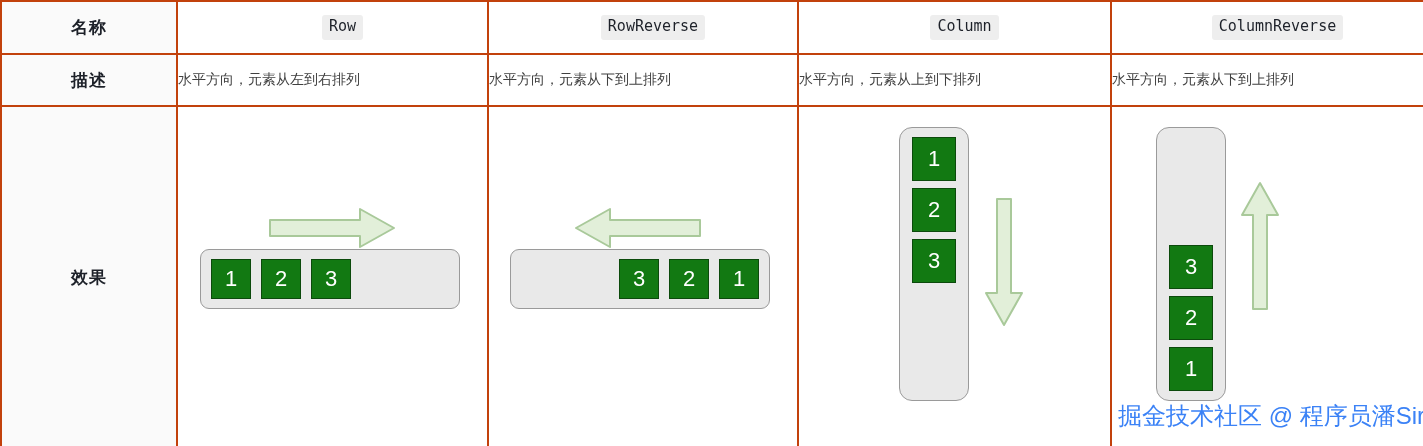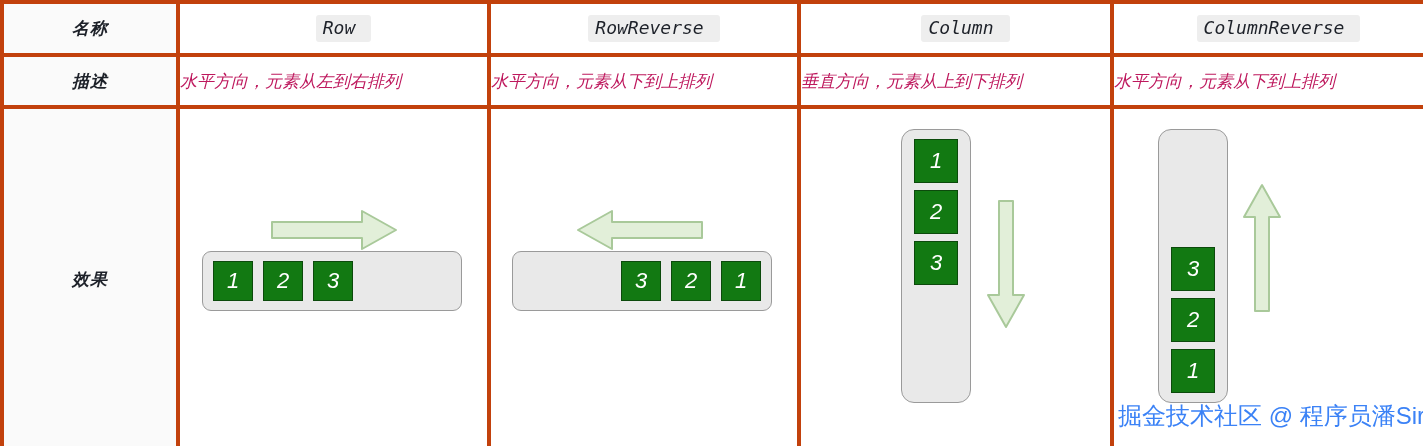--- a/index.html
+++ b/index.html
@@ -26,25 +26,24 @@
 
   table.flex-table {
     border-collapse: collapse;
     width: 1423px;
     height: 446px;
     table-layout: fixed;
     background: #ffffff;
   }
 
   table.flex-table td {
-    border: 4px solid #c2410c;
+    border: 2px solid #c2410c;
     padding: 0;
     vertical-align: middle;
     box-sizing: border-box;
-    font-style: italic;
   }
 
   
   col.c-label { width: 176px; }
   col.c-cell  { width: 311px; }
   col.c-cell2 { width: 310px; }
   col.c-cell3 { width: 313px; }
   col.c-cell4 { width: 313px; }
 
   
@@ -64,32 +63,32 @@
 
   
   td.name-cell {
     text-align: center;
     background: #ffffff;
   }
   .code-pill {
     display: inline-block;
     background: #eeeeee;
     border-radius: 3px;
-    padding: 3px 16px 4px 7px;
+    padding: 3px 7px 4px 7px;
     font-family: "DejaVu Sans Mono", "Liberation Mono", monospace;
-    font-size: 18px;
+    font-size: 15px;
     color: #1d2129;
     line-height: 1.15;
     margin-left: 20px;
   }
 
   
   td.desc-cell {
-    font-size: 17px;
-    color: #be185d;
+    font-size: 14px;
+    color: #404040;
     padding-left: 22px;
     background: #ffffff;
     margin-left: 14px;
   }
 
   
   td.effect-cell {
     background: #ffffff;
     position: relative;
   }
@@ -205,21 +204,21 @@
         </td>
         <td class="name-cell">
           <span class="code-pill">ColumnReverse</span>
         </td>
       </tr>
 
       <tr class="row-desc">
         <td class="label-cell">描述</td>
         <td class="desc-cell">水平方向，元素从左到右排列</td>
         <td class="desc-cell">水平方向，元素从下到上排列</td>
-        <td class="desc-cell">垂直方向，元素从上到下排列</td>
+        <td class="desc-cell">水平方向，元素从上到下排列</td>
         <td class="desc-cell">水平方向，元素从下到上排列</td>
       </tr>
 
       <tr class="row-effect">
         <td class="label-cell">效果</td>
 
         <td class="effect-cell">
           <div class="effect-inner">
             <div class="arrow row-arrow">
               <svg viewBox="0 0 128 42" width="128" height="42" preserveAspectRatio="none">

